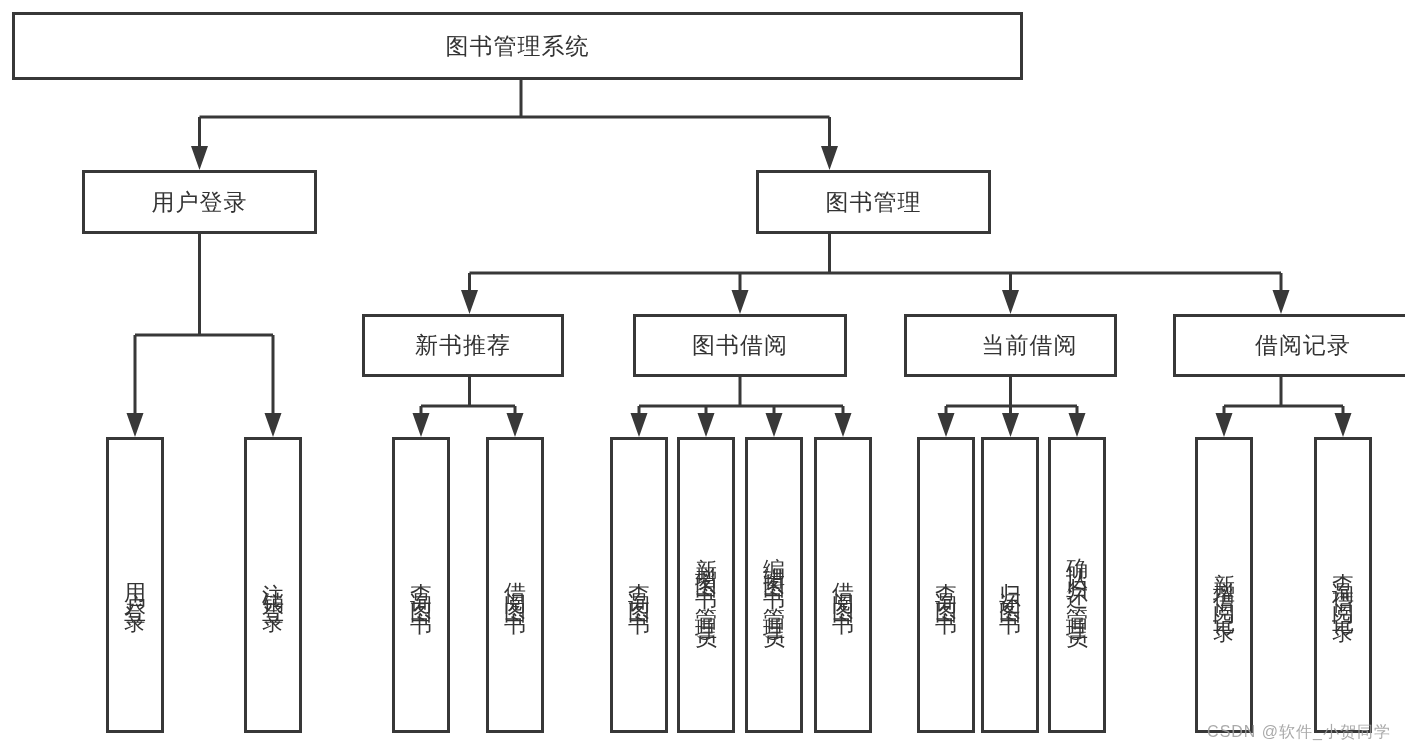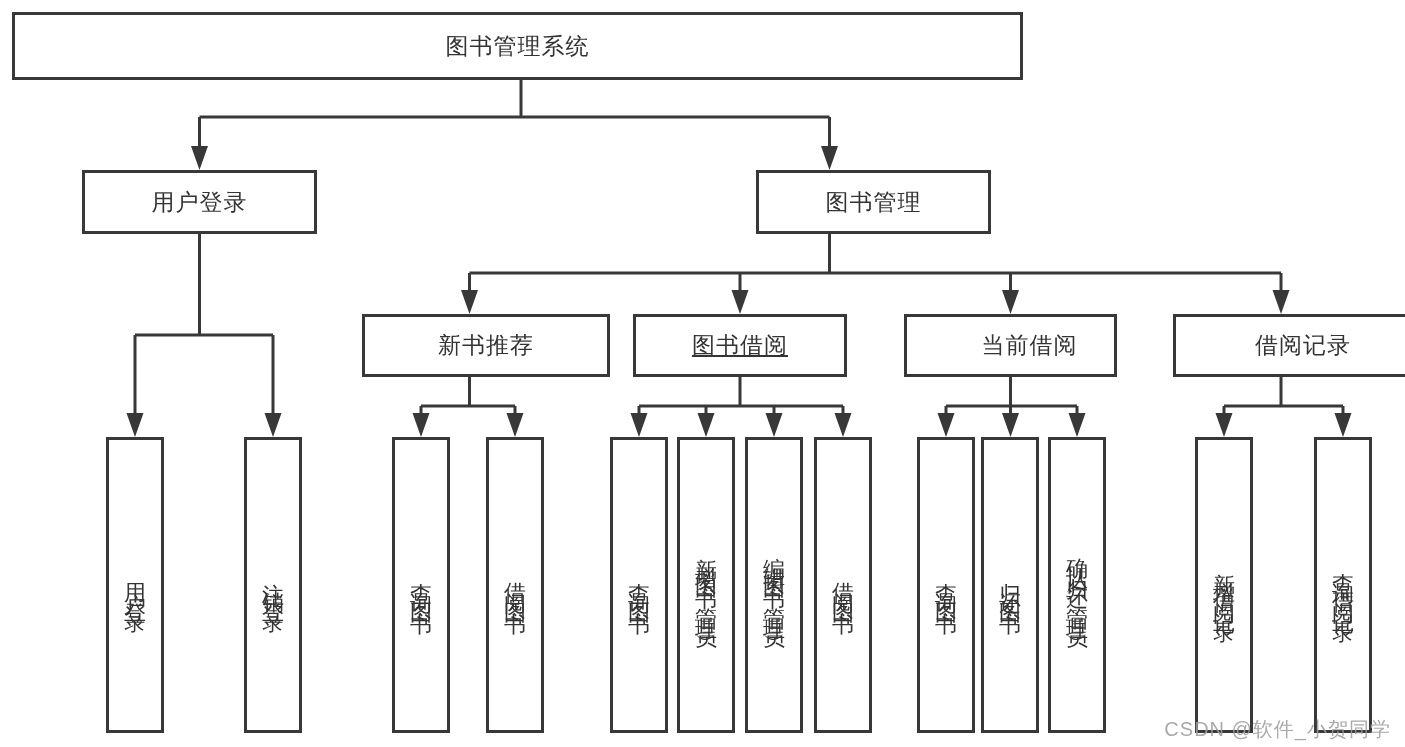--- a/index.html
+++ b/index.html
@@ -48,21 +48,21 @@
     text-orientation: mixed;
     text-align: center;
     line-height: 52px;
     font-size: 22px;
     letter-spacing: 10px;
   }
   .watermark {
     position: absolute;
     right: 14px;
     bottom: 4px;
-    font-size: 20px;
+    font-size: 16px;
     letter-spacing: 1px;
     color: #9e9e9e;
     opacity: 0.88;
     z-index: 3;
     white-space: nowrap;
   }
 </style>
 </head>
 <body>
 
@@ -107,22 +107,22 @@
                M1215.5 413 h17 L1224 437 Z
                M1334.5 413 h17 L1343 437 Z" fill="#383838" stroke="none"></path>
     </g>
   </svg>
 
   <div class="node h" style="left:12px; top:12px; width:1011px; height:68px;">图书管理系统</div>
 
   <div class="node h" style="left:82px; top:170px; width:235px; height:64px;">用户登录</div>
   <div class="node h" style="left:712px; top:170px; width:235px; height:64px;margin-left:44px;">图书管理</div>
 
-  <div class="node h" style="left:362px; top:314px; width:248px; height:63px;">新书推荐</div>
-  <div class="node h" style="left:633px; top:314px; width:214px; height:63px;text-decoration:underline;">图书借阅</div>
+  <div class="node h" style="left:362px; top:314px; width:202px; height:63px;">新书推荐</div>
+  <div class="node h" style="left:633px; top:314px; width:214px; height:63px;">图书借阅</div>
   <div class="node h" style="left:904px; top:314px; width:213px; height:63px;padding-left:38px;">当前借阅</div>
   <div class="node h" style="left:1173px; top:314px; width:260px; height:63px;">借阅记录</div>
 
   <div class="node leaf" style="left:106px;">用户登录</div>
   <div class="node leaf" style="left:244px;">注销登录</div>
 
   <div class="node leaf" style="left:392px;">查询图书</div>
   <div class="node leaf" style="left:486px;">借阅图书</div>
 
   <div class="node leaf" style="left:610px;">查询图书</div>

